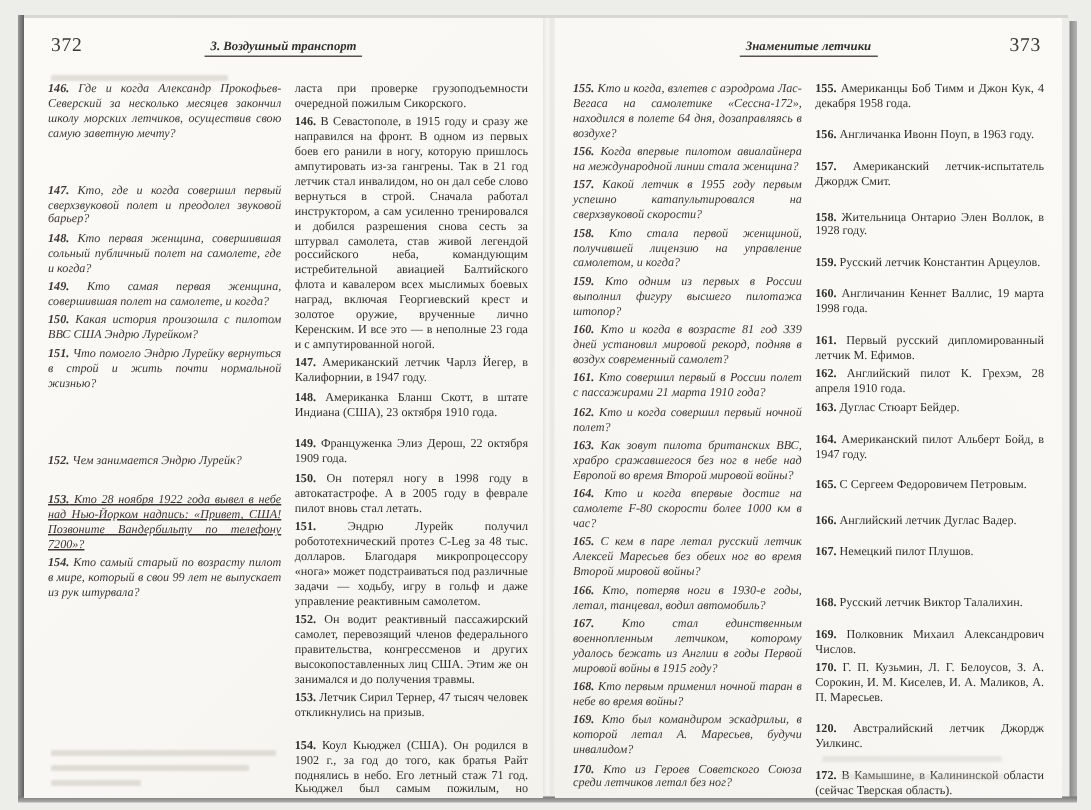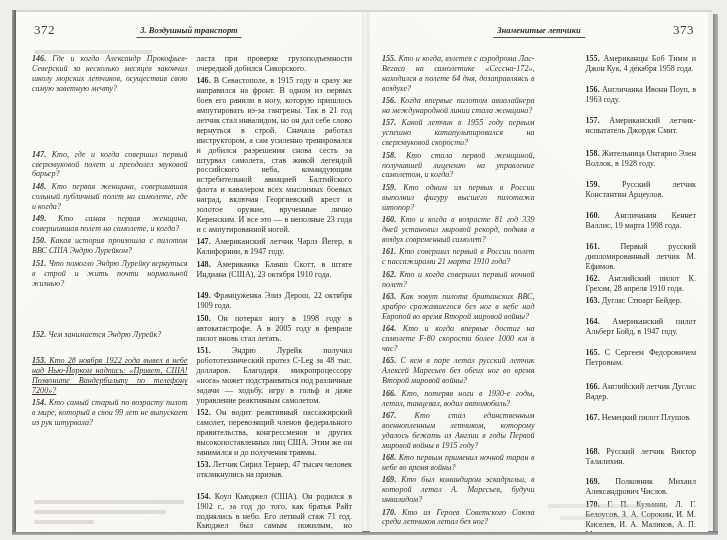--- a/index.html
+++ b/index.html
@@ -36,27 +36,27 @@
     border-bottom:.8px solid #57544f;padding:0 4px 2px 4px;color:#33312d;
   }
   .cols{display:flex;gap:9px;padding:4px 10px 0 16px;}
   .page-right .cols{padding:4px 12px 0 12px;}
   .col{width:161px;font-size:8.1px;line-height:9.9px;text-align:justify;}
   .item{margin:0 0 2.5px 0;}
   .num{font-weight:bold;font-style:inherit;}
   .questions .item{font-style:italic;color:#3b3833;}
   .answers .item{color:#32302c;}
   
-  .page-left .questions .item:nth-child(2){margin-top:56px;}
+  .page-left .questions .item:nth-child(2){margin-top:28px;}
   .page-left .questions .item:nth-child(7){margin-top:42px;}
   .page-left .questions .item:nth-child(8){margin-top:16px;text-decoration:underline;}
   .page-left .answers .item:nth-child(5){margin-top:12px;}
   .page-left .answers .item:nth-child(10){margin-top:12px;}
   .page-right .questions .item:nth-child(17){margin-top:12px;}
-  .page-right .answers .item{margin-bottom:11px;margin-left:42px;}
+  .page-right .answers .item{margin-bottom:11px;}
   .page-right .answers .item:nth-child(7),
   .page-right .answers .item:nth-child(8),
   .page-right .answers .item:nth-child(15){margin-bottom:2.5px;}
   .page-right .answers .item:nth-child(13){margin-bottom:24px;}
   .page-right .answers .item:nth-child(3),
   .page-right .answers .item:nth-child(11){margin-bottom:14px;}
   
   .faded{position:absolute;border-radius:1px;background:#ccc8c0;opacity:.55;filter:blur(.6px);}
   .f1{left:18px;top:38px;width:118px;height:4px;}
   .f2{left:18px;top:488px;width:150px;height:4px;}
@@ -86,21 +86,21 @@
           <div class="item"><span class="num">147.</span>&nbsp;Кто, где и когда совершил первый сверхзвуковой полет и преодолел звуковой барьер?</div>
           <div class="item"><span class="num">148.</span>&nbsp;Кто первая женщина, совершившая сольный публичный полет на самолете, где и когда?</div>
           <div class="item"><span class="num">149.</span>&nbsp;Кто самая первая женщина, совершившая полет на самолете, и когда?</div>
           <div class="item"><span class="num">150.</span>&nbsp;Какая история произошла с пилотом ВВС США Эндрю Лурейком?</div>
           <div class="item"><span class="num">151.</span>&nbsp;Что помогло Эндрю Лурейку вернуться в строй и жить почти нормальной жизнью?</div>
           <div class="item"><span class="num">152.</span>&nbsp;Чем занимается Эндрю Лурейк?</div>
           <div class="item"><span class="num">153.</span>&nbsp;Кто 28 ноября 1922 года вывел в небе над Нью-Йорком надпись: «Привет, США! Позвоните Вандербильту по телефону 7200»?</div>
           <div class="item"><span class="num">154.</span>&nbsp;Кто самый старый по возрасту пилот в мире, который в свои 99 лет не выпускает из рук штурвала?</div>
         </div>
       <div class="col answers">
-          <div class="item">ласта при проверке грузоподъемности очередной добился Сикорского.</div>
+          <div class="item">ласта при проверке грузоподъемности очередной пожилым Сикорского.</div>
           <div class="item"><span class="num">146.</span>&nbsp;В Севастополе, в 1915 году и сразу же направился на фронт. В одном из первых боев его ранили в ногу, которую пришлось ампутировать из-за гангрены. Так в 21 год летчик стал инвалидом, но он дал себе слово вернуться в строй. Сначала работал инструктором, а сам усиленно тренировался и добился разрешения снова сесть за штурвал самолета, став живой легендой российского неба, командующим истребительной авиацией Балтийского флота и кавалером всех мыслимых боевых наград, включая Георгиевский крест и золотое оружие, врученные лично Керенским. И все это — в неполные 23 года и с ампутированной ногой.</div>
           <div class="item"><span class="num">147.</span>&nbsp;Американский летчик Чарлз Йегер, в Калифорнии, в 1947 году.</div>
           <div class="item"><span class="num">148.</span>&nbsp;Американка Бланш Скотт, в штате Индиана (США), 23 октября 1910 года.</div>
           <div class="item"><span class="num">149.</span>&nbsp;Француженка Элиз Дерош, 22 октября 1909 года.</div>
           <div class="item"><span class="num">150.</span>&nbsp;Он потерял ногу в 1998 году в автокатастрофе. А в 2005 году в феврале пилот вновь стал летать.</div>
           <div class="item"><span class="num">151.</span>&nbsp;Эндрю Лурейк получил робототехнический протез C-Leg за 48 тыс. долларов. Благодаря микропроцессору «нога» может подстраиваться под различные задачи — ходьбу, игру в гольф и даже управление реактивным самолетом.</div>
           <div class="item"><span class="num">152.</span>&nbsp;Он водит реактивный пассажирский самолет, перевозящий членов федерального правительства, конгрессменов и других высокопоставленных лиц США. Этим же он занимался и до получения травмы.</div>
           <div class="item"><span class="num">153.</span>&nbsp;Летчик Сирил Тернер, 47 тысяч человек откликнулись на призыв.</div>
           <div class="item"><span class="num">154.</span>&nbsp;Коул Кьюджел (США). Он родился в 1902 г., за год до того, как братья Райт поднялись в небо. Его летный стаж 71 год. Кьюджел был самым пожилым, но активным членом Международного общества фермеров-летчиков.</div>
         </div>

